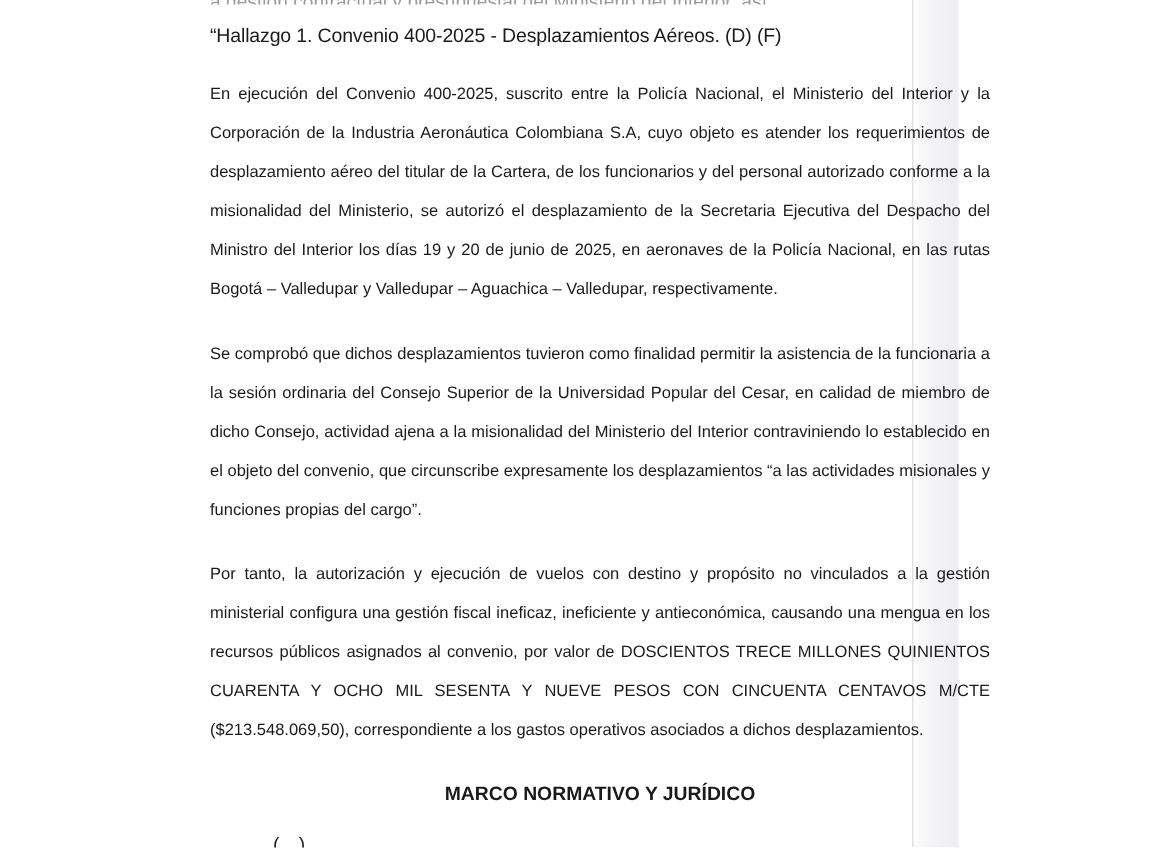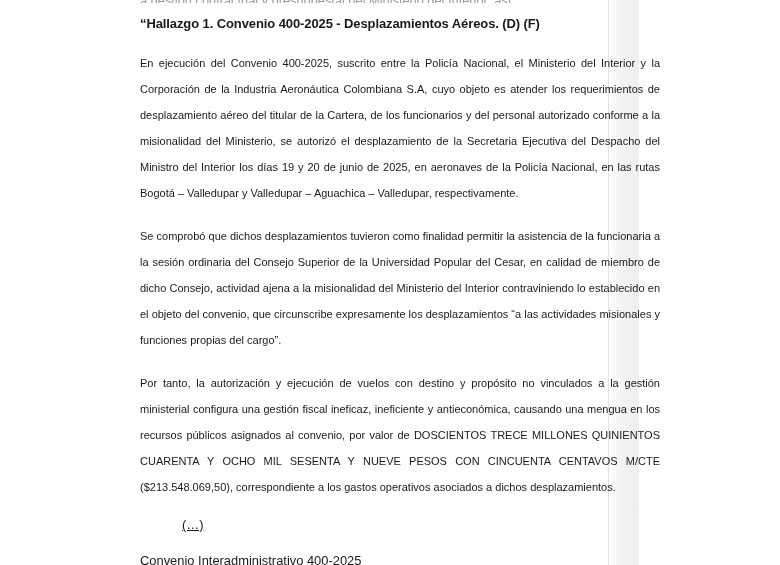--- a/index.html
+++ b/index.html
@@ -57,21 +57,21 @@
 
   #content {
     position: absolute;
     top: 0;
     left: 140px;
     width: 520px;
   }
 
   .doc-title {
     font-size: 13px;
-    font-weight: bold;
+    font-weight: normal;
     line-height: 19px;
     margin: 14px 0 0 0;
     letter-spacing: -0.1px;
   }
 
   .para {
     font-size: 11px;
     line-height: 26px;
     text-align: justify;
     margin: 17px 0 0 0;
@@ -115,20 +115,21 @@
   <div id="content">
 
     <p class="doc-title">“Hallazgo 1. Convenio 400-2025 - Desplazamientos Aéreos. (D) (F)</p>
 
     <p class="para">En ejecución del Convenio 400-2025, suscrito entre la Policía Nacional, el Ministerio del Interior y la Corporación de la Industria Aeronáutica Colombiana S.A, cuyo objeto es atender los requerimientos de desplazamiento aéreo del titular de la Cartera, de los funcionarios y del personal autorizado conforme a la misionalidad del Ministerio, se autorizó el desplazamiento de la Secretaria Ejecutiva del Despacho del Ministro del Interior los días 19 y 20 de junio de 2025, en aeronaves de la Policía Nacional, en las rutas Bogotá – Valledupar y Valledupar – Aguachica – Valledupar, respectivamente.</p>
 
     <p class="para">Se comprobó que dichos desplazamientos tuvieron como finalidad permitir la asistencia de la funcionaria a la sesión ordinaria del Consejo Superior de la Universidad Popular del Cesar, en calidad de miembro de dicho Consejo, actividad ajena a la misionalidad del Ministerio del Interior contraviniendo lo establecido en el objeto del convenio, que circunscribe expresamente los desplazamientos “a las actividades misionales y funciones propias del cargo”.</p>
 
     <p class="para">Por tanto, la autorización y ejecución de vuelos con destino y propósito no vinculados a la gestión ministerial configura una gestión fiscal ineficaz, ineficiente y antieconómica, causando una mengua en los recursos públicos asignados al convenio, por valor de DOSCIENTOS TRECE MILLONES QUINIENTOS CUARENTA Y OCHO MIL SESENTA Y NUEVE PESOS CON CINCUENTA CENTAVOS M/CTE ($213.548.069,50), correspondiente a los gastos operativos asociados a dichos desplazamientos.</p>
 
+    <p class="section-heading">MARCO NORMATIVO Y JURÍDICO</p>
 
     <p class="ellipsis-line">
       <span>(…)</span>
     </p>
 
     <p class="underlined-ref">
       <span>Convenio Interadministrativo 400-2025</span>
     </p>
 
   </div>

